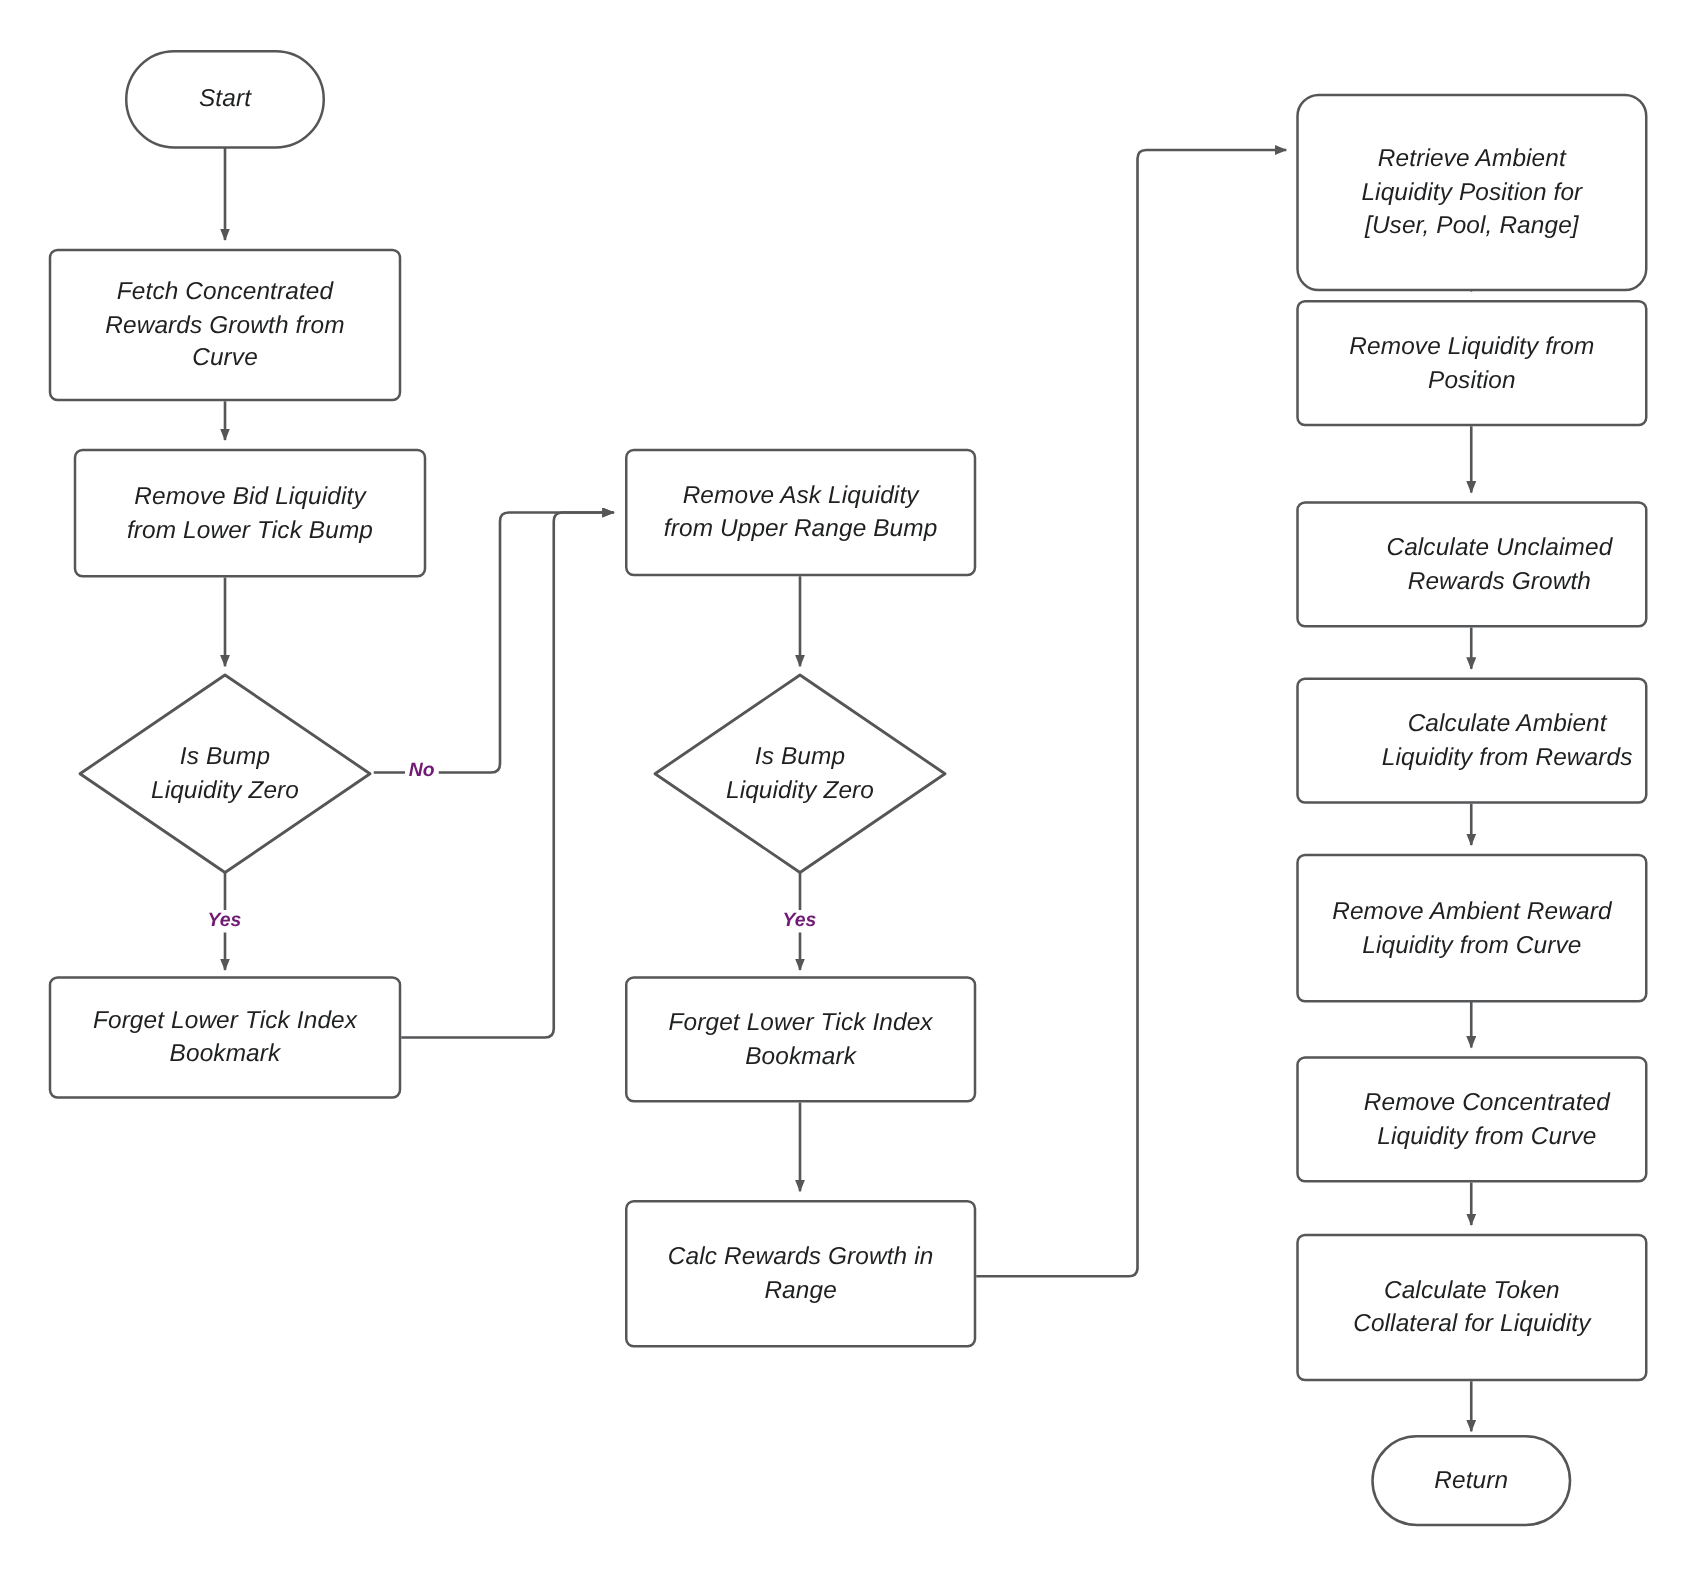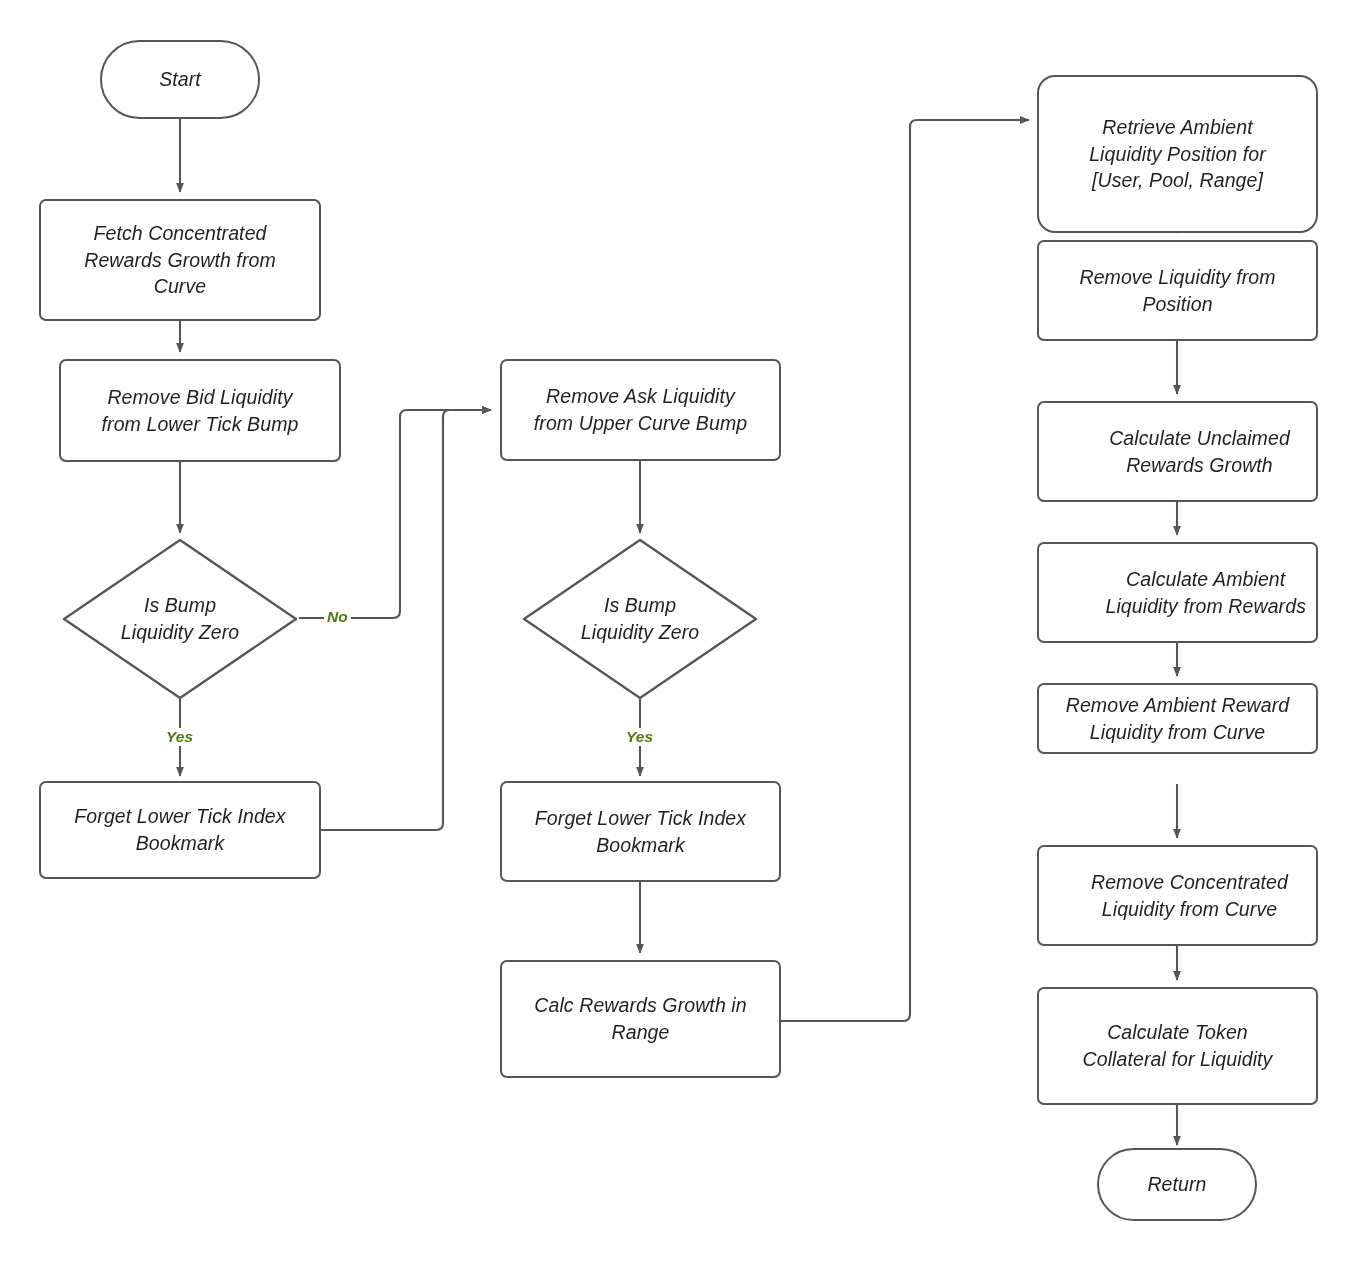--- a/index.html
+++ b/index.html
@@ -60,21 +60,21 @@
     top: 0;
   }
   .node.decision .label {
     position: relative;
     z-index: 2;
   }
   .edge-label {
     position: absolute;
     font-size: 15.5px;
     font-weight: bold;
-    color: #4d7c0f;
+    color: #701a75;
     background: #ffffff;
     padding: 0 3px;
     white-space: nowrap;
   }
 </style>
 </head>
 <body>
 
 <div id="canvas">
 
@@ -145,21 +145,21 @@
 Liquidity Zero</span>
   </div>
 
   <div class="node process" style="left:39px; top:781px; width:282px; height:98px;">
     <span class="label">Forget Lower Tick Index
 Bookmark</span>
   </div>
 
   <div class="node process" style="left:500px; top:359px; width:281px; height:102px;">
     <span class="label">Remove Ask Liquidity
-from Upper Curve Bump</span>
+from Upper Range Bump</span>
   </div>
 
   <div class="node decision" style="left:522px; top:538px; width:236px; height:162px;">
     <svg class="diamond-svg" width="236" height="162" viewBox="0 0 236 162" xmlns="http://www.w3.org/2000/svg">
       <path d="M118,2 L234,81 L118,160 L2,81 Z" fill="#ffffff" stroke="#555658" stroke-width="2.3" stroke-linejoin="round"></path>
     </svg>
     <span class="label">Is Bump
 Liquidity Zero</span>
   </div>
 
@@ -187,21 +187,21 @@
   <div class="node process" style="left:1037px; top:401px; width:281px; height:101px;padding-left:44px;">
     <span class="label">Calculate Unclaimed
 Rewards Growth</span>
   </div>
 
   <div class="node process" style="left:1037px; top:542px; width:281px; height:101px;justify-content:flex-end;">
     <span class="label">Calculate Ambient
 Liquidity from Rewards</span>
   </div>
 
-  <div class="node process" style="left:1037px; top:683px; width:281px; height:71px;">
+  <div class="node process" style="left:1037px; top:683px; width:281px; height:119px;">
     <span class="label">Remove Ambient Reward
 Liquidity from Curve</span>
   </div>
 
   <div class="node process" style="left:1037px; top:845px; width:281px; height:101px;padding-left:24px;">
     <span class="label">Remove Concentrated
 Liquidity from Curve</span>
   </div>
 
   <div class="node process" style="left:1037px; top:987px; width:281px; height:118px;">

